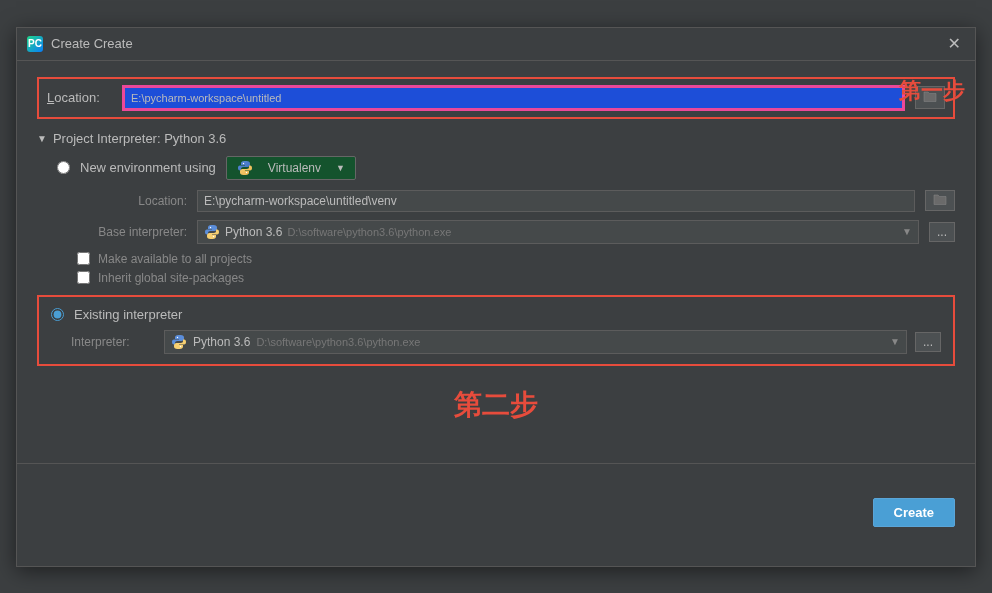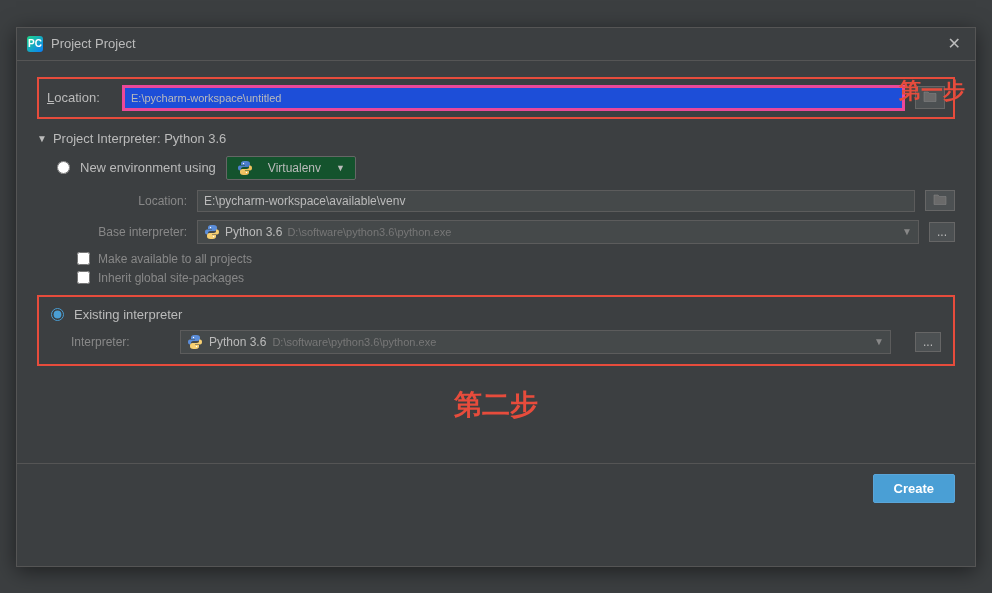--- a/index.html
+++ b/index.html
@@ -226,21 +226,21 @@
       gap: 10px;
       margin-bottom: 8px;
     }
     .existing-label {
       color: #bbbbbb;
       font-size: 13px;
     }
     .interpreter-row {
       display: flex;
       align-items: center;
-      gap: 24px;
+      gap: 8px;
       padding-left: 20px;
     }
     .interpreter-label {
       color: #888888;
       font-size: 12px;
       min-width: 85px;
     }
     .interpreter-dropdown {
       flex: 1;
       background: #45494a;
@@ -276,39 +276,40 @@
     }
     .create-btn {
       background: #4a9fd5;
       border: 1px solid #5aa5d8;
       color: #ffffff;
       padding: 6px 20px;
       cursor: pointer;
       font-size: 13px;
       font-weight: bold;
       border-radius: 2px;
+      margin-top: 24px;
     }
 
     
     .py-icon {
       width: 16px;
       height: 16px;
       display: inline-block;
       vertical-align: middle;
     }
   </style>
 </head>
 <body>
 
 <div class="dialog">
 
   <div class="title-bar">
     <div class="title-bar-left">
       <div class="pycharm-icon">PC</div>
-      <span class="title-text">Project Project</span>
+      <span class="title-text">Create Create</span>
     </div>
     <span class="close-btn">✕</span>
   </div>
 
   <div class="content">
 
     <div class="location-row" style="position:relative;">
       <label class="location-label">
         <u>L</u>ocation:
       </label>
@@ -354,21 +355,21 @@
           <span>Virtualenv</span>
           <span style="font-size:9px;">▼</span>
         </button>
       </div>
 
       <div class="form-grid">
 
         <div class="form-row">
           <span class="form-label">Location:</span>
           <div class="form-input" style="display:flex; align-items:center;">
-            <span>E:\pycharm-workspace\available\venv</span>
+            <span>E:\pycharm-workspace\untitled\venv</span>
           </div>
           <button class="dots-btn">
             <svg width="14" height="12" viewBox="0 0 14 12" fill="#bbbbbb">
               <path d="M1 2h4l1.5 1.5H13v8H1V2z" stroke="#888" stroke-width="0.5" fill="#6a6a6a"></path>
             </svg>
           </button>
         </div>
 
         <div class="form-row">
           <span class="form-label">Base interpreter:</span>

